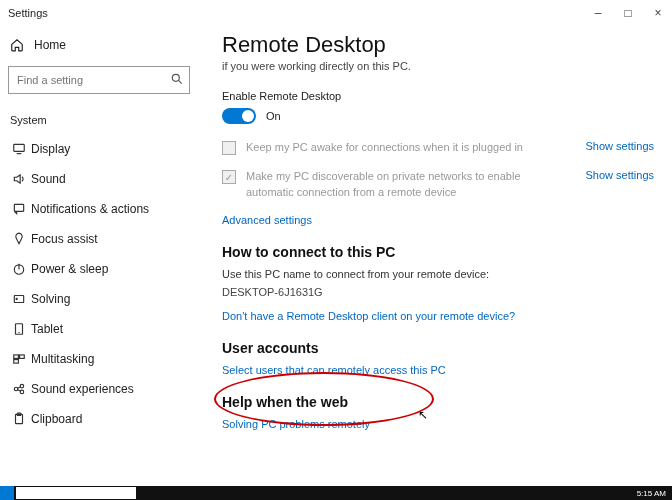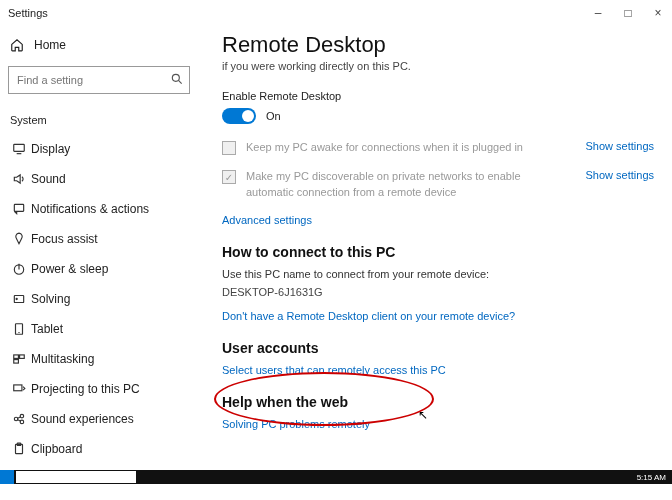--- a/index.html
+++ b/index.html
@@ -30,21 +30,21 @@
   .cbox { width: 14px; height: 14px; border: 1px solid #aaa; background:#f0f0f0; flex-shrink:0; margin-top:1px; display:flex; align-items:center; justify-content:center; }
   .cbox.checked::after { content:"✓"; font-size:10px; color:#999; }
   .opt-text { flex:1; font-size: 11px; color: #999; line-height: 1.4; padding-right: 10px; }
   .link { font-size: 11px; color: #0067c0; cursor: pointer; }
   .link.block { display:block; margin: 6px 0 18px 0; }
   h2 { font-size: 14px; font-weight: 700; color: #111; margin: 10px 0 8px 0; }
   .plain { font-size: 11px; color: #333; margin-bottom: 6px; }
   .pcname { font-size: 11px; color: #444; margin-bottom: 12px; }
   .ellipse { position:absolute; left:214px; top:372px; width:220px; height:54px; border:2px solid #c00; border-radius:50%; pointer-events:none; }
   .cursor-arrow { position:absolute; left:418px; top:408px; font-size:12px; color:#000; pointer-events:none; }
-  .taskbar { position:absolute; left:0; bottom:16px; width:672px; height:14px; background:#111; display:flex; align-items:center; }
+  .taskbar { position:absolute; left:0; bottom:0; width:672px; height:14px; background:#111; display:flex; align-items:center; }
   .taskbar .start { width:14px; height:14px; background:#0078d4; }
   .taskbar .tsearch { width:120px; height:12px; background:#fff; margin-left:2px; }
   .taskbar .fill { flex:1; }
   .taskbar .clock { color:#fff; font-size:8px; padding:0 6px; }
 </style>
 </head>
 <body>
 
 <div class="titlebar">
   <span class="title">Settings</span>
@@ -123,27 +123,20 @@
     <div class="sitem">
       <svg viewBox="0 0 24 24" fill="none" stroke="currentColor" stroke-width="2">
           <rect x="3" y="5" width="8" height="6"></rect>
           <rect x="13" y="5" width="8" height="6"></rect>
           <rect x="3" y="13" width="8" height="6"></rect>
         </svg>
       <span>Multitasking</span>
     </div>
     <div class="sitem">
       <svg viewBox="0 0 24 24" fill="none" stroke="currentColor" stroke-width="2">
-          <rect x="3" y="5" width="14" height="10"></rect>
-          <path d="M19 8l3 3-3 3"></path>
-        </svg>
-      <span>Projecting to this PC</span>
-    </div>
-    <div class="sitem">
-      <svg viewBox="0 0 24 24" fill="none" stroke="currentColor" stroke-width="2">
           <circle cx="7" cy="12" r="3"></circle>
           <circle cx="17" cy="7" r="3"></circle>
           <circle cx="17" cy="17" r="3"></circle>
           <line x1="9" y1="11" x2="15" y2="8"></line>
           <line x1="9" y1="13" x2="15" y2="16"></line>
         </svg>
       <span>Sound experiences</span>
     </div>
     <div class="sitem">
       <svg viewBox="0 0 24 24" fill="none" stroke="currentColor" stroke-width="2">

